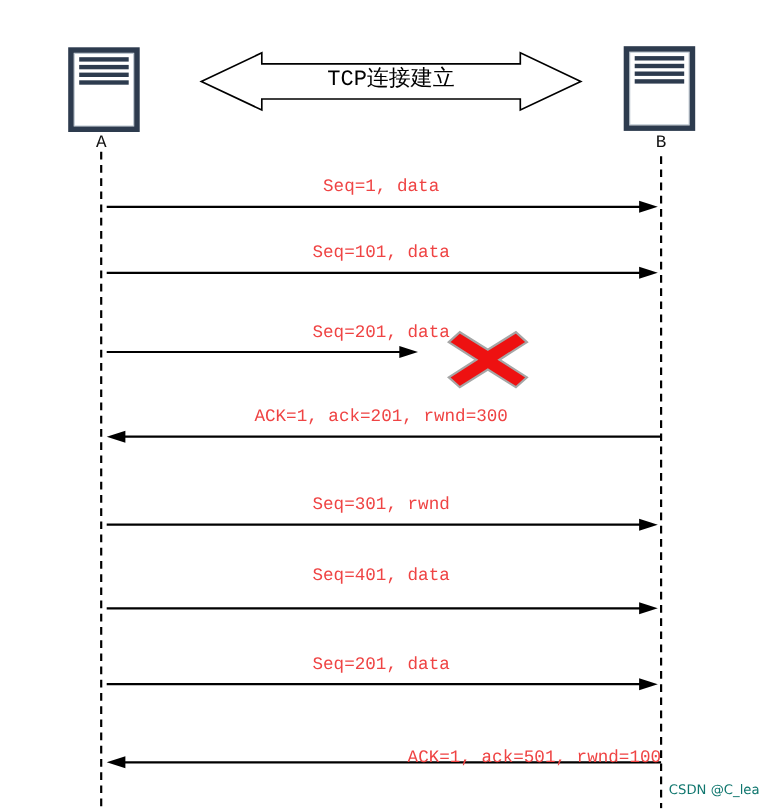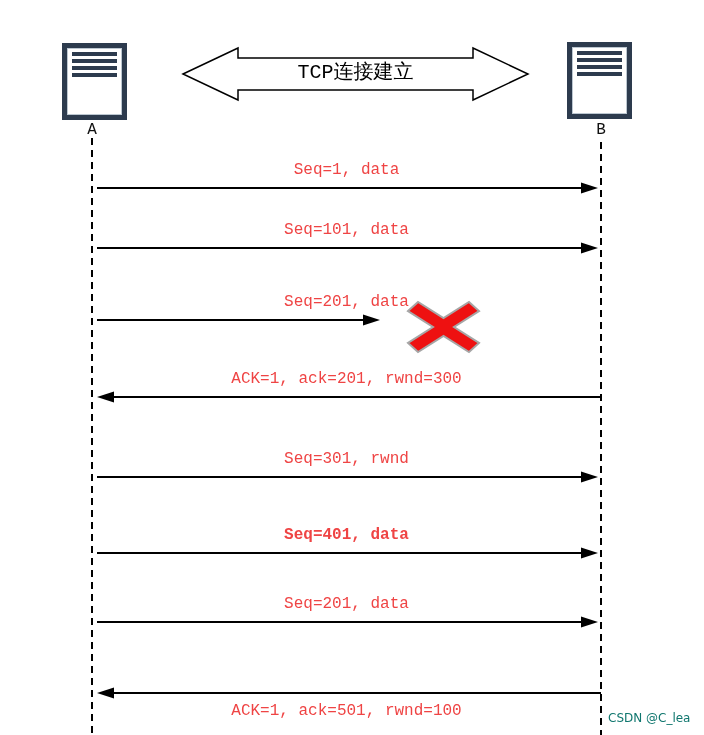--- a/index.html
+++ b/index.html
@@ -107,19 +107,19 @@
   <div class="actor-label" style="left:581px;top:121px;">B</div>
 
   <div class="handshake-label">TCP连接建立</div>
 
   <div id="labels-layer">
       <div class="msg-label" style="top: 160px;">Seq=1, data</div>
       <div class="msg-label" style="top: 220px; text-align: center;">Seq=101, data</div>
       <div class="msg-label" style="top: 292px;">Seq=201, data</div>
       <div class="msg-label" style="top: 369px;">ACK=1, ack=201, rwnd=300</div>
       <div class="msg-label" style="top: 449px;">Seq=301, rwnd</div>
-      <div class="msg-label" style="top: 525px; font-weight: bold;">Seq=401, data</div>
+      <div class="msg-label" style="top: 513px;">Seq=401, data</div>
       <div class="msg-label" style="top: 594px;">Seq=201, data</div>
-      <div class="msg-label" style="top: 701px;">ACK=1, ack=501, rwnd=100</div>
+      <div class="msg-label" style="top: 679px; text-align: right;">ACK=1, ack=501, rwnd=100</div>
     </div>
 
   <div class="watermark">CSDN @C_lea</div>
 </div>
 
 </body></html>

